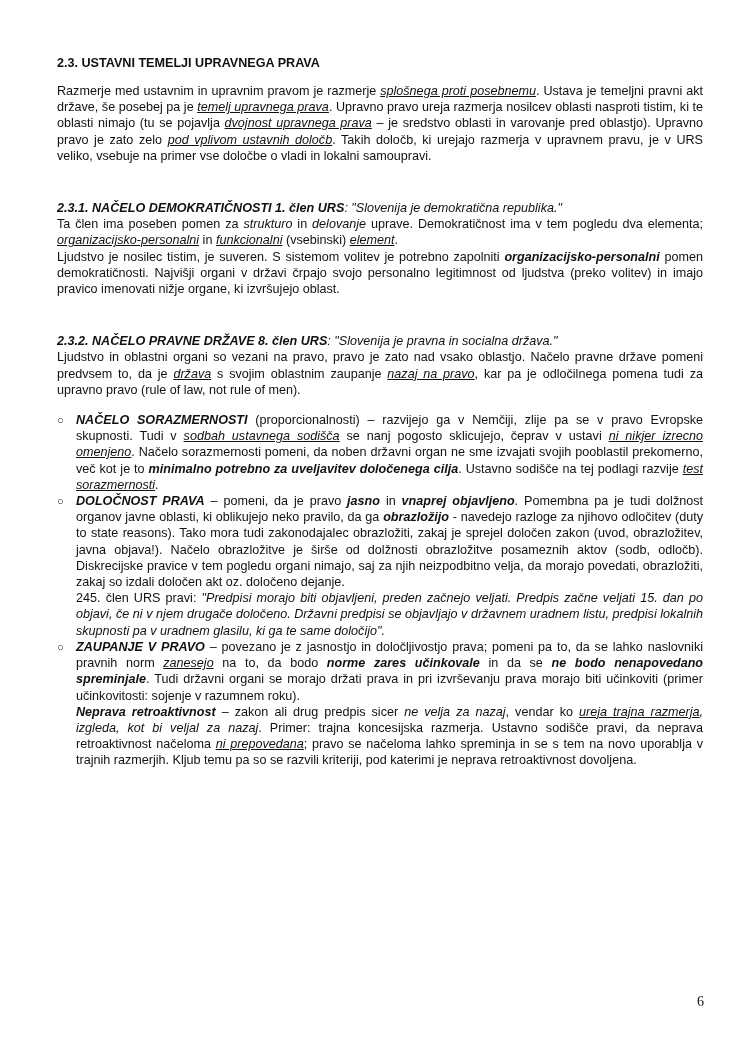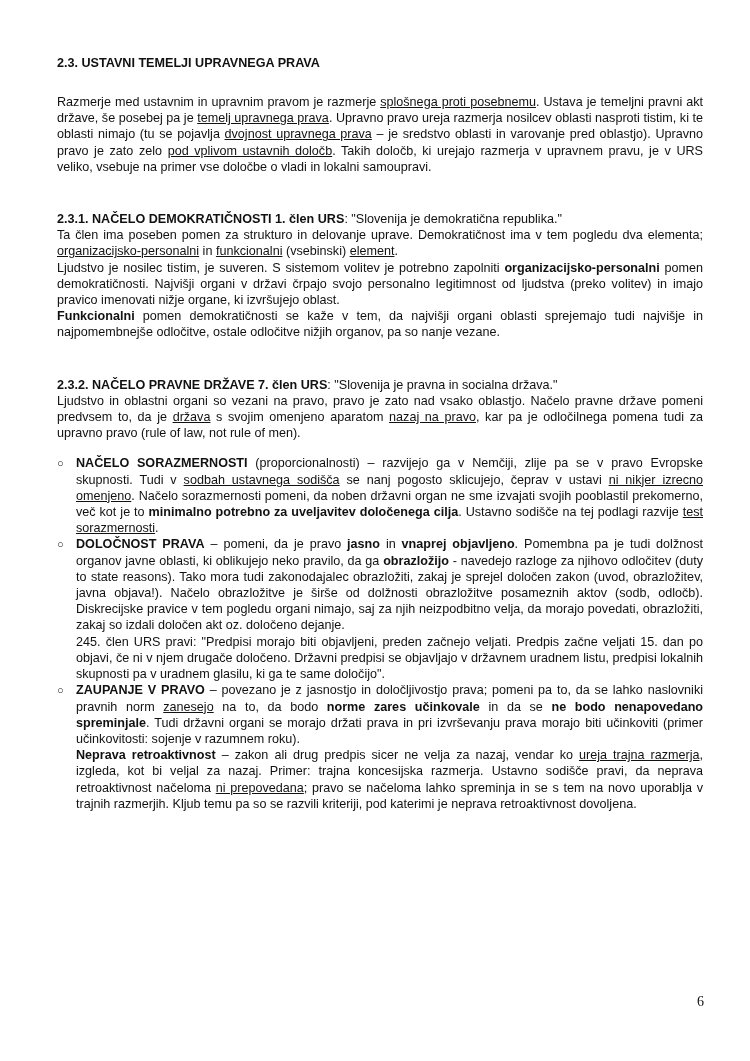--- a/index.html
+++ b/index.html
@@ -1,22 +1,22 @@
 <!DOCTYPE html>
 <html><head>
 <meta charset="utf-8">
 <style>
   html, body { margin: 0; padding: 0; background: #ffffff; }
   body { width: 750px; height: 1061px; position: relative; overflow: hidden;
          font-family: "Liberation Sans", sans-serif; color: #111; }
   .page { position: absolute; left: 57px; top: 55px; width: 646px; }
   .p { font-size: 12.6px; line-height: 16.2px; text-align: justify; margin: 0; }
-  .h { font-size: 12.6px; font-weight: bold; margin: 0 0 23px 0; line-height: 16px; }
+  .h { font-size: 12.6px; font-weight: bold; margin: 0 0 12px 0; line-height: 16px; }
   .seg-b { font-weight: bold; }
-  .seg-i { }
+  .seg-i { font-style: italic; }
   .seg-u { text-decoration: underline; }
   .sec { margin-top: 8px; }
   .gap1 { height: 28px; }
   .gap2 { height: 14px; }
   ul.bullets { list-style: none; margin: 0; padding: 0; }
   ul.bullets li { position: relative; padding-left: 19px; }
   ul.bullets li .bullet { position: absolute; left: 0; top: 0; font-size: 11px; line-height: 16.2px; }
   .pagenum { position: absolute; right: 46px; top: 994px; font-family: "Liberation Serif", serif; font-size: 14px; }
 </style>
 </head>
@@ -24,27 +24,26 @@
 
 <div class="page">
   <h1 class="h">2.3. USTAVNI TEMELJI UPRAVNEGA PRAVA</h1>
   <p class="p rich"><span>Razmerje med ustavnim in upravnim pravom je razmerje </span><span class="seg-i seg-u">splošnega proti posebnemu</span><span>. Ustava je temeljni pravni akt države, še posebej pa je </span><span class="seg-i seg-u">temelj upravnega prava</span><span>. Upravno pravo ureja razmerja nosilcev oblasti nasproti tistim, ki te oblasti nimajo (tu se pojavlja </span><span class="seg-i seg-u">dvojnost upravnega prava</span><span> – je sredstvo oblasti in varovanje pred oblastjo). Upravno pravo je zato zelo </span><span class="seg-i seg-u">pod vplivom ustavnih določb</span><span>. Takih določb, ki urejajo razmerja v upravnem pravu, je v URS veliko, vsebuje na primer vse določbe o vladi in lokalni samoupravi.</span></p>
 
   <div class="gap1"></div>
   <div class="sec">
     <p class="p rich"><span class="seg-b seg-i">2.3.1. NAČELO DEMOKRATIČNOSTI  1. člen URS</span><span class="seg-i">: "Slovenija je demokratična republika."</span></p>
     <p class="p rich"><span>Ta člen ima poseben pomen za </span><span class="seg-i">strukturo</span><span> in </span><span class="seg-i">delovanje</span><span> uprave. Demokratičnost ima v tem pogledu dva elementa; </span><span class="seg-i seg-u">organizacijsko-personalni</span><span> in </span><span class="seg-i seg-u">funkcionalni</span><span> (vsebinski) </span><span class="seg-i seg-u">element</span><span>.</span></p>
     <p class="p rich"><span>Ljudstvo je nosilec tistim, je suveren. S sistemom volitev je potrebno zapolniti </span><span class="seg-b seg-i">organizacijsko-personalni</span><span> pomen demokratičnosti. Najvišji organi v državi črpajo svojo personalno legitimnost od ljudstva (preko volitev) in imajo pravico imenovati nižje organe, ki izvršujejo oblast.</span></p>
-    <p class="p rich"><span class="seg-b seg-i">Funkcionalni</span><span> pomen demokratičnosti se kaže v tem, da najvišji organi oblasti sprejemajo tudi najvišje in najpomembnejše odločitve, ostale odločitve nižjih organov, pa so nanje vezane.</span></p>
   </div>
 
   <div class="gap1"></div>
   <div class="sec">
-    <p class="p rich"><span class="seg-b seg-i">2.3.2. NAČELO PRAVNE DRŽAVE  7. člen URS</span><span class="seg-i">: "Slovenija je pravna in socialna država."</span></p>
-    <p class="p rich"><span>Ljudstvo in oblastni organi so vezani na pravo, pravo je zato nad vsako oblastjo. Načelo pravne države pomeni predvsem to, da je </span><span class="seg-i seg-u">država</span><span> s svojim omenjeno aparatom </span><span class="seg-i seg-u">nazaj na pravo</span><span>, kar pa je odločilnega pomena tudi za upravno pravo (rule of law, not rule of men).</span></p>
+    <p class="p rich"><span class="seg-b seg-i">2.3.2. NAČELO PRAVNE DRŽAVE  8. člen URS</span><span class="seg-i">: "Slovenija je pravna in socialna država."</span></p>
+    <p class="p rich"><span>Ljudstvo in oblastni organi so vezani na pravo, pravo je zato nad vsako oblastjo. Načelo pravne države pomeni predvsem to, da je </span><span class="seg-i seg-u">država</span><span> s svojim oblastnim zaupanje </span><span class="seg-i seg-u">nazaj na pravo</span><span>, kar pa je odločilnega pomena tudi za upravno pravo (rule of law, not rule of men).</span></p>
     <div class="gap2"></div>
     <ul class="bullets">
       <li>
         <span class="bullet">○</span>
         <p class="p rich"><span class="seg-b seg-i">NAČELO SORAZMERNOSTI</span><span> (proporcionalnosti) – razvijejo ga v Nemčiji, zlije pa se v pravo Evropske skupnosti. Tudi v </span><span class="seg-i seg-u">sodbah ustavnega sodišča</span><span> se nanj pogosto sklicujejo, čeprav v ustavi </span><span class="seg-i seg-u">ni nikjer izrecno omenjeno</span><span>. Načelo sorazmernosti pomeni, da noben državni organ ne sme izvajati svojih pooblastil prekomerno, več kot je to </span><span class="seg-b seg-i">minimalno potrebno za uveljavitev določenega cilja</span><span>. Ustavno sodišče na tej podlagi razvije </span><span class="seg-i seg-u">test sorazmernosti</span><span>.</span></p>
       </li>
       <li>
         <span class="bullet">○</span>
         <p class="p rich"><span class="seg-b seg-i">DOLOČNOST PRAVA</span><span> – pomeni, da je pravo </span><span class="seg-b seg-i">jasno</span><span> in </span><span class="seg-b seg-i">vnaprej objavljeno</span><span>. Pomembna pa je tudi dolžnost organov javne oblasti, ki oblikujejo neko pravilo, da ga </span><span class="seg-b seg-i">obrazložijo</span><span> - navedejo razloge za njihovo odločitev (duty to state reasons). Tako mora tudi zakonodajalec obrazložiti, zakaj je sprejel določen zakon (uvod, obrazložitev, javna objava!). Načelo obrazložitve je širše od dolžnosti obrazložitve posameznih aktov (sodb, odločb). Diskrecijske pravice v tem pogledu organi nimajo, saj za njih neizpodbitno velja, da morajo povedati, obrazložiti, zakaj so izdali določen akt oz. določeno dejanje.</span></p>
         <p class="p rich"><span>245. člen URS pravi: </span><span class="seg-i">"Predpisi morajo biti objavljeni, preden začnejo veljati. Predpis začne veljati 15. dan po objavi, če ni v njem drugače določeno. Državni predpisi se objavljajo v državnem uradnem listu, predpisi lokalnih skupnosti pa v uradnem glasilu, ki ga te same določijo".</span></p>

